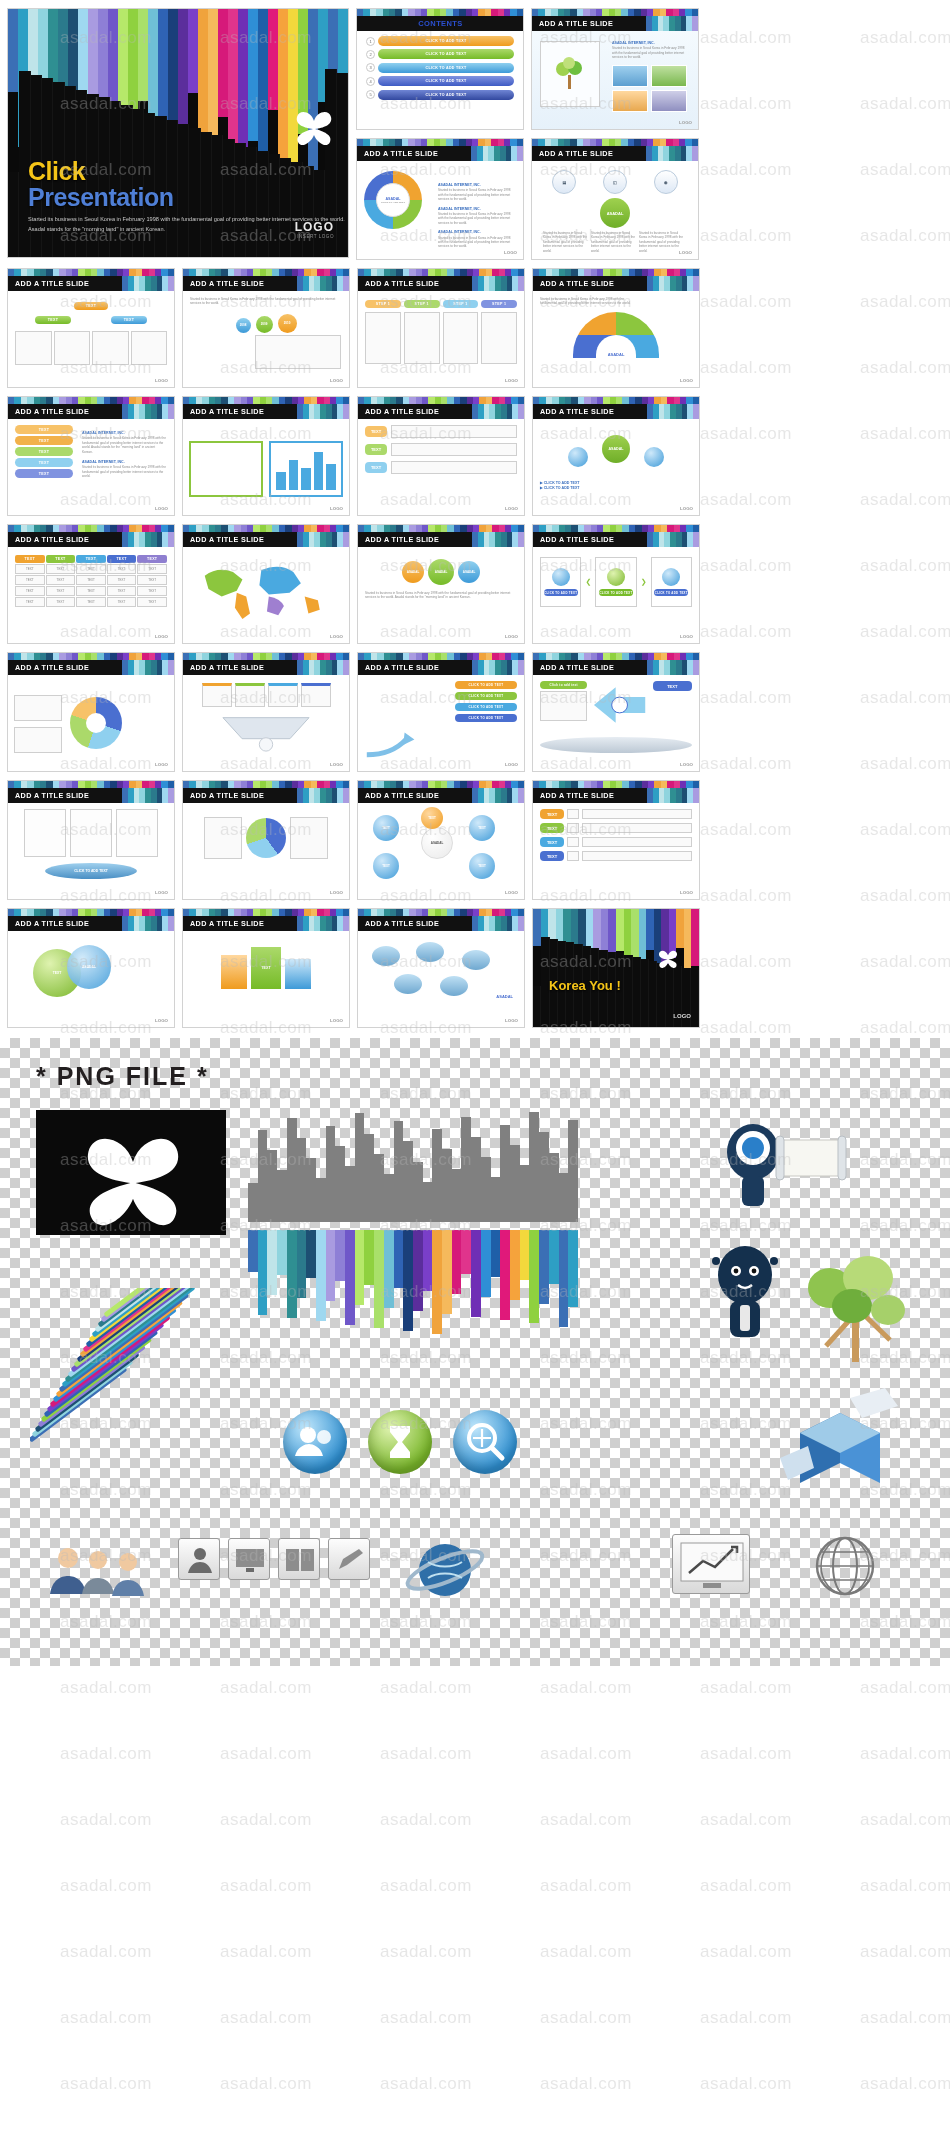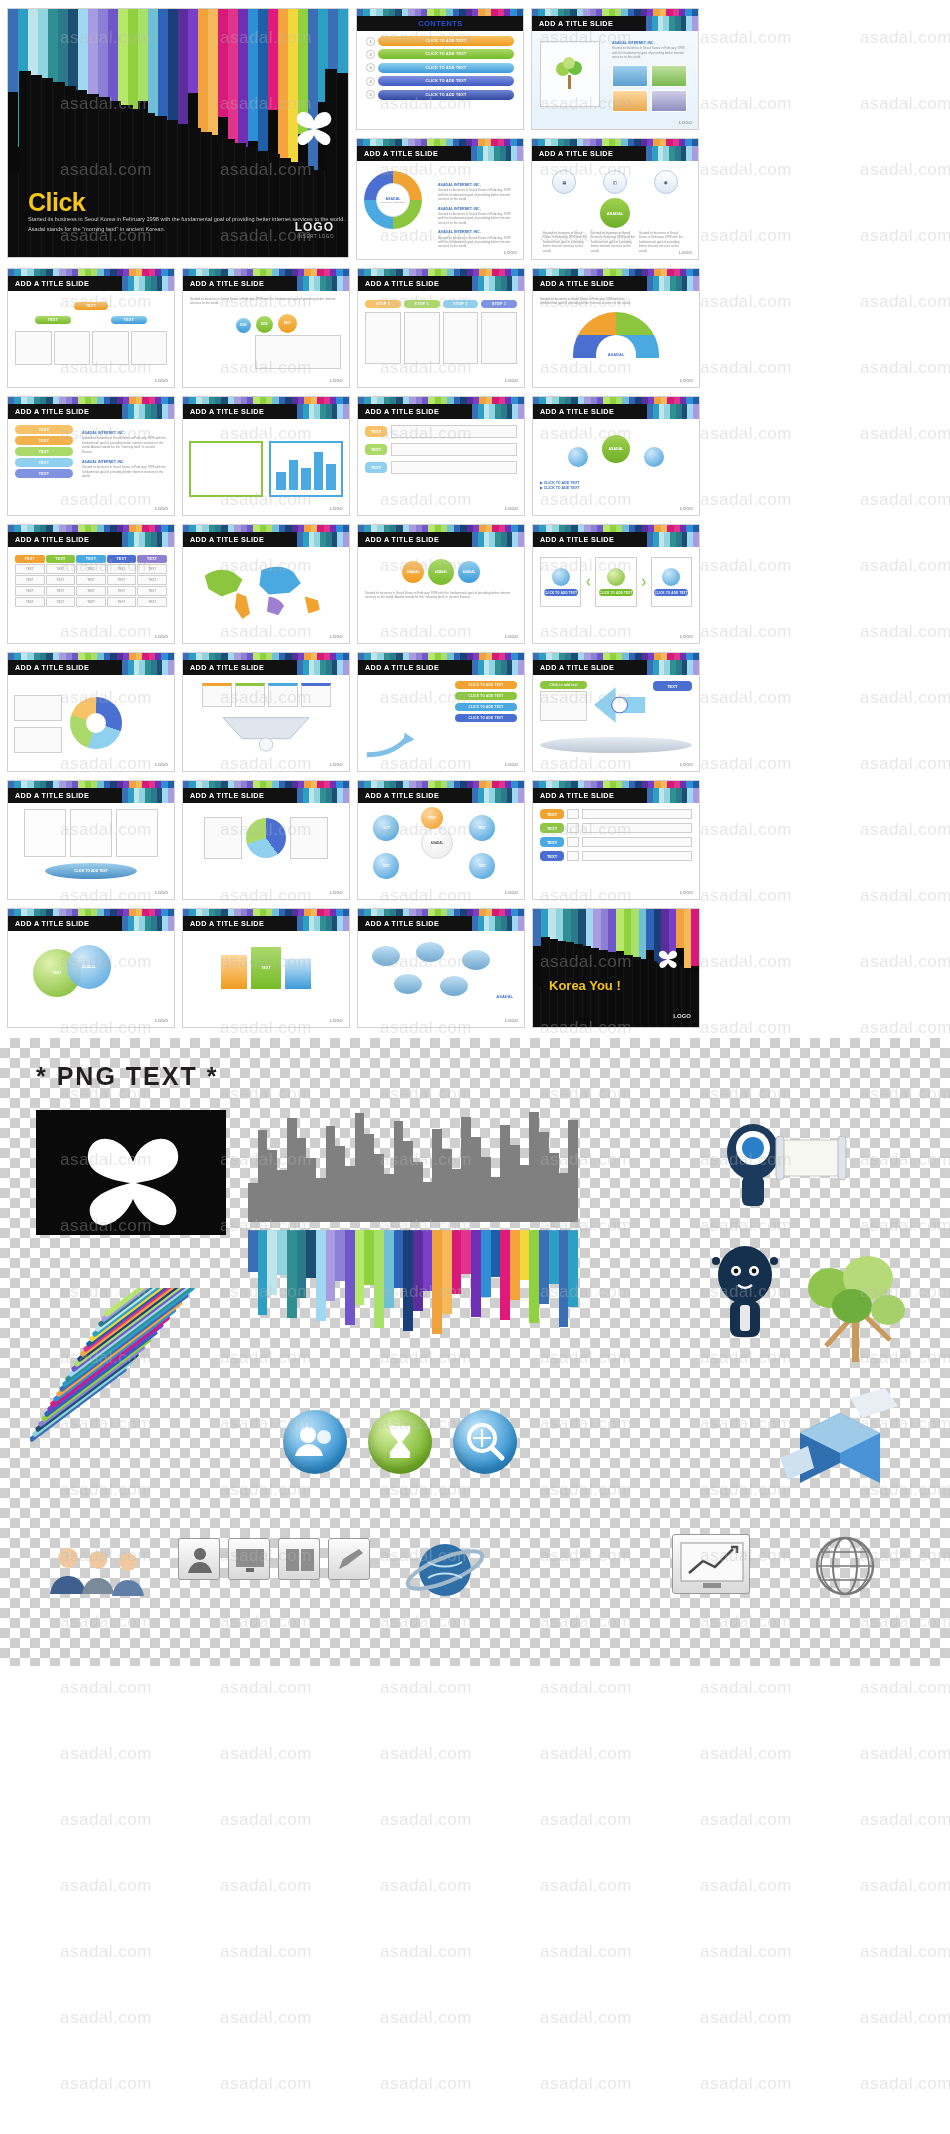--- a/index.html
+++ b/index.html
@@ -189,20 +189,21 @@
           <i style="height:48%"></i>
           <i style="height:46%"></i>
           <i style="height:99%"></i>
           <i style="height:97%"></i>
         </div>
       <svg class="butterfly" style="left:285px;top:100px;" width="42" height="40" viewBox="0 0 42 40">
         <path fill="#ffffff" d="M21 12 C18 2,6 0,4 8 C2 16,12 19,20 20 C12 22,2 26,5 33 C8 40,18 34,21 26 C24 34,34 40,37 33 C40 26,30 22,22 20 C30 19,40 16,38 8 C36 0,24 2,21 12 Z"></path>
       </svg>
       <div class="ts-text">
         <h1>Click</h1>
+        <h2>Presentation</h2>
         <p>Started its business in Seoul Korea in February 1998 with the fundamental goal of providing better internet services to the world. Asadal stands for the "morning land" in ancient Korean.</p>
       </div>
       <div class="ts-logo">
         <div class="l1">LOGO</div>
         <div class="l2">INSERT LOGO</div>
       </div>
     </div>
 
     <div>
       <div class="slide sm">
@@ -1860,21 +1861,21 @@
         </svg>
         <div class="ty-text">Korea You !</div>
         <div style="position:absolute;right:8px;bottom:8px;font-size:6px;color:#ddd;font-weight:bold">LOGO</div>
       </div>
       </div>
     </div>
 
 </div>
 
 <div class="png-sec">
-  <div class="png-title">* PNG TEXT *</div>
+  <div class="png-title">* PNG FILE *</div>
 
   <div class="png-black" style="left:36px;top:72px;width:190px;height:125px;">
     <svg width="110" height="110" viewBox="0 0 42 40" style="position:absolute;left:42px;top:18px;">
       <path fill="#ffffff" d="M21 12 C18 2,6 0,4 8 C2 16,12 19,20 20 C12 22,2 26,5 33 C8 40,18 34,21 26 C24 34,34 40,37 33 C40 26,30 22,22 20 C30 19,40 16,38 8 C36 0,24 2,21 12 Z"></path>
     </svg>
   </div>
 
   <div class="png-grey" style="left:248px;top:72px;width:330px;height:112px;" id="greysky">
       <i style="height:35%"></i>
       <i style="height:82%"></i>

